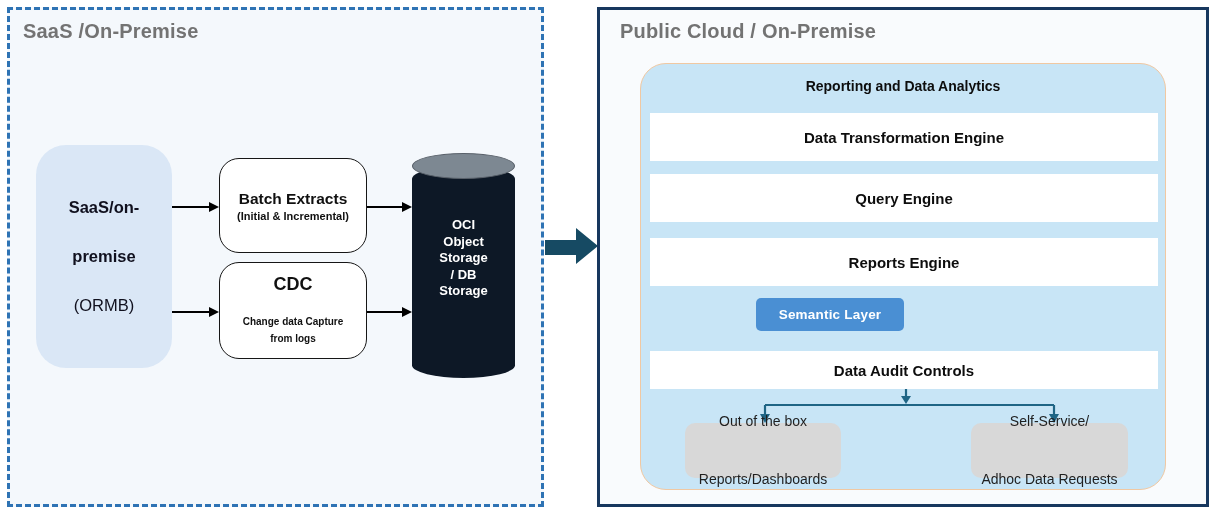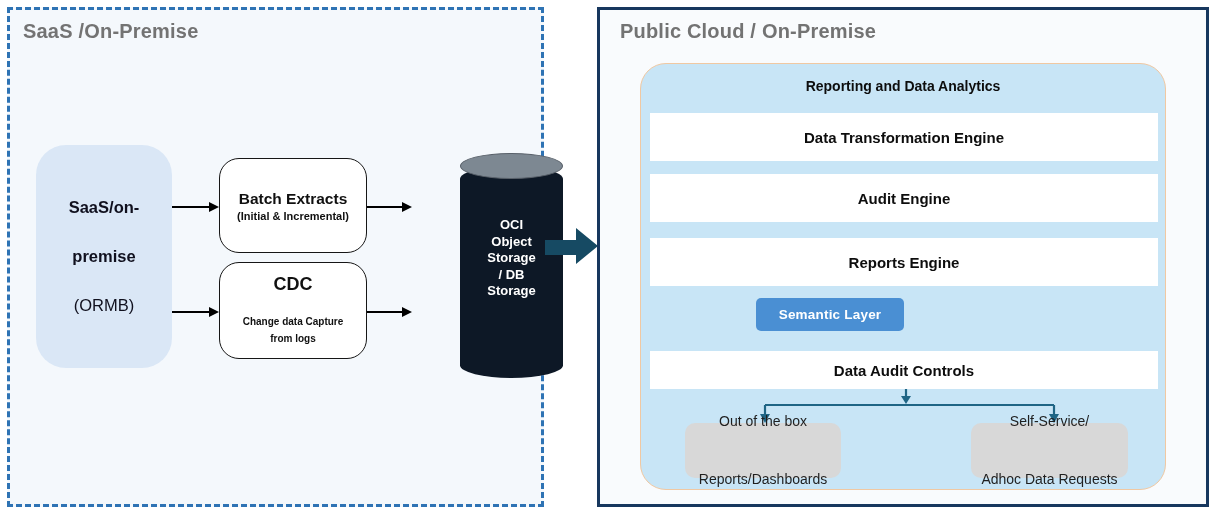--- a/index.html
+++ b/index.html
@@ -34,21 +34,21 @@
     text-align:center; color:#101010;
   }
   .proc-box.batch { top:148px; height:95px; }
   .proc-box.cdc   { top:252px; height:97px; }
   .proc-title  { font-size:15.5px; font-weight:bold; white-space:nowrap; }
   .proc-title.big { font-size:18px; }
   .proc-sub    { font-size:11px;   font-weight:bold; white-space:nowrap; margin-top:2px; }
   .proc-sub2   { font-size:10px; font-weight:bold; line-height:17px; margin-top:18px; }
   .proc-sub2 span { display:block; white-space:nowrap; }
 
-  .cylinder { position:absolute; left:402px; top:143px; width:103px; height:225px;margin-left:48px; }
+  .cylinder { position:absolute; left:402px; top:143px; width:103px; height:225px; }
   .cyl-body {
     position:absolute; left:0; right:0; top:13px; bottom:0;
     background:#0d1826; border-radius:52px / 13px;
   }
   .cyl-top {
     position:absolute; left:0; top:0; width:103px; height:26px;
     background:#7d8892; border-radius:50%; border:1px solid #59616a;
   }
   .cyl-label {
     position:absolute; left:0; top:64px; width:100%;
@@ -165,21 +165,21 @@
     <polygon points="0,13 31,13 31,1 53,19 31,37 31,28 0,28" fill="#164a63"></polygon>
   </svg>
 
   <section class="panel-right">
     <h2 class="panel-title">Public Cloud / On-Premise</h2>
 
     <div class="analytics-container">
       <div class="container-title">Reporting and Data Analytics</div>
 
       <div class="engine-bar bar-1">Data Transformation Engine</div>
-      <div class="engine-bar bar-2">Audit Engine</div>
+      <div class="engine-bar bar-2">Query Engine</div>
       <div class="engine-bar bar-3">Reports Engine</div>
 
       <div class="chip chip-semantic">Semantic Layer</div>
 
       <div class="engine-bar audit-bar">Data Audit Controls</div>
 
       <svg class="branch-arrows" viewBox="0 0 526 40">
         <g stroke="#1f6585" stroke-width="2.2" fill="#1f6585">
           <line x1="265" y1="0" x2="265" y2="8"></line>
           <polygon points="260,7 270,7 265,15" stroke="none"></polygon>

